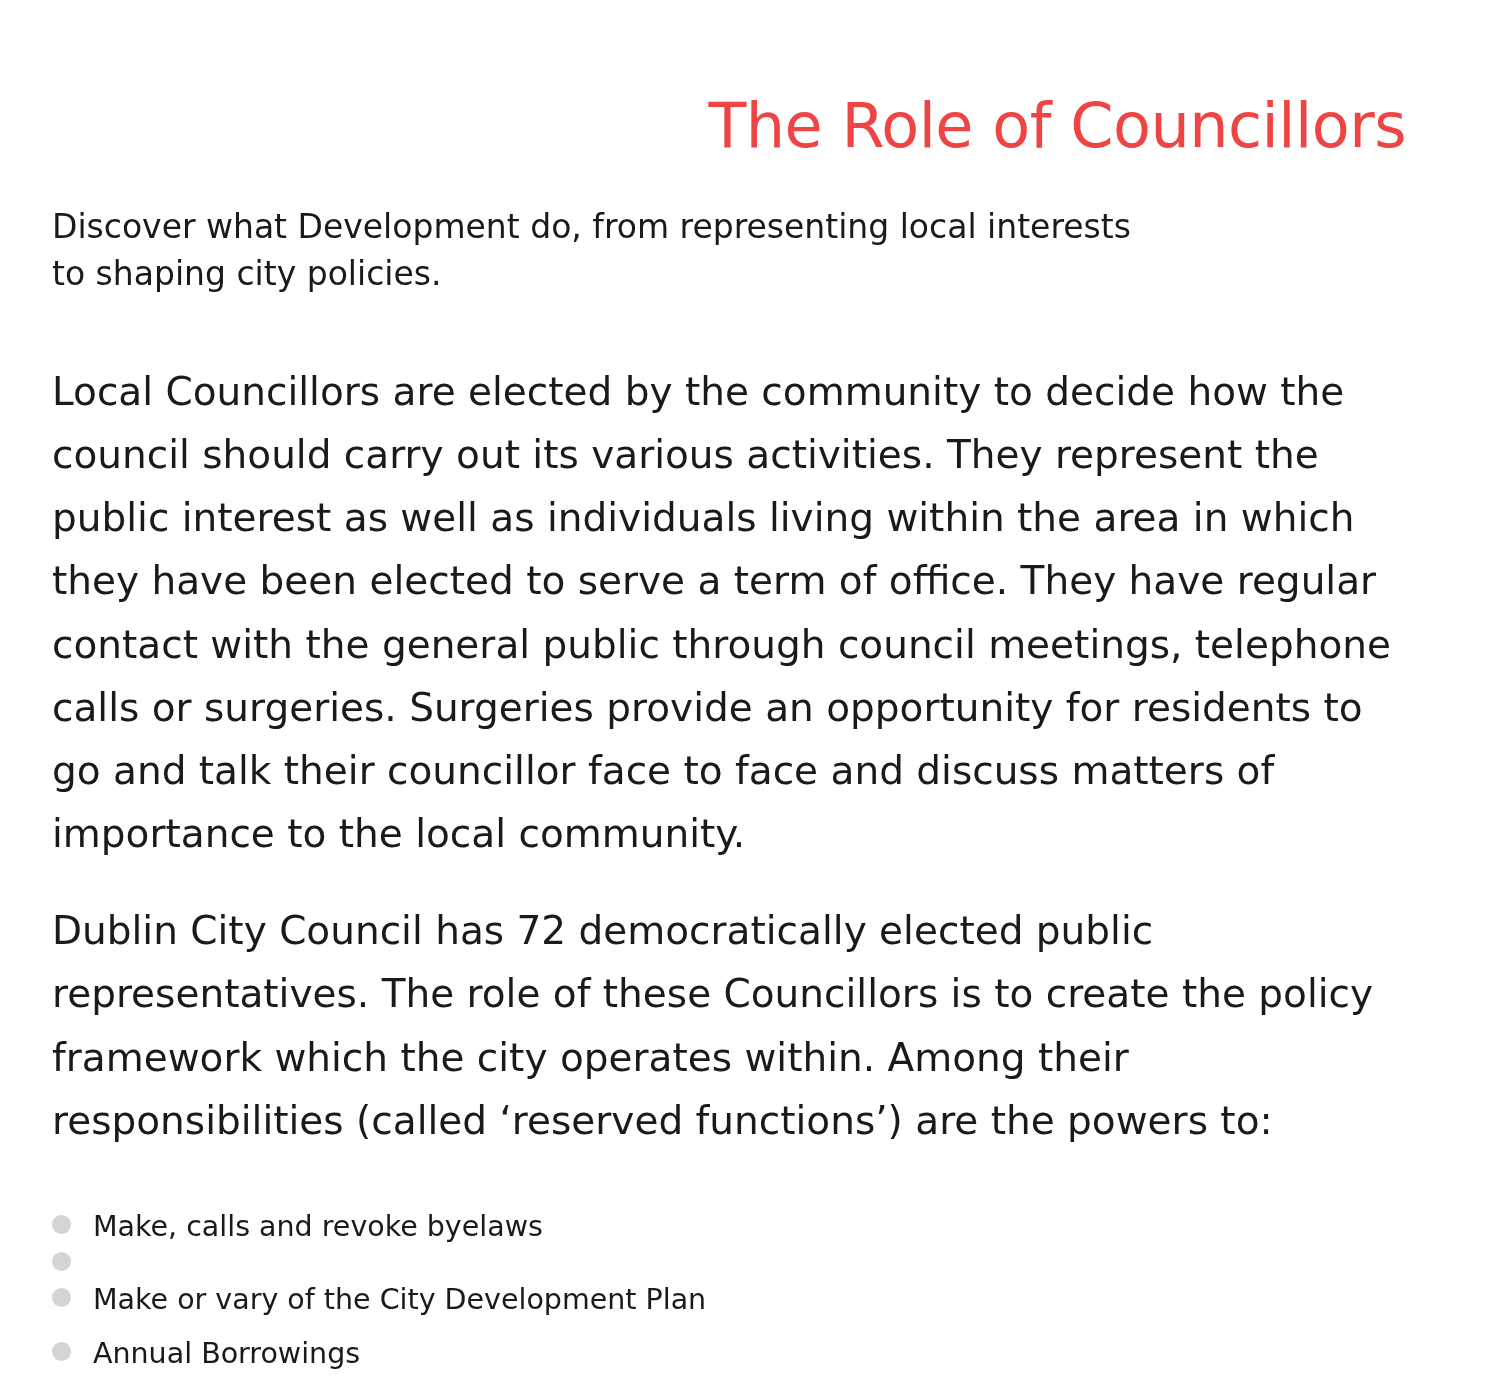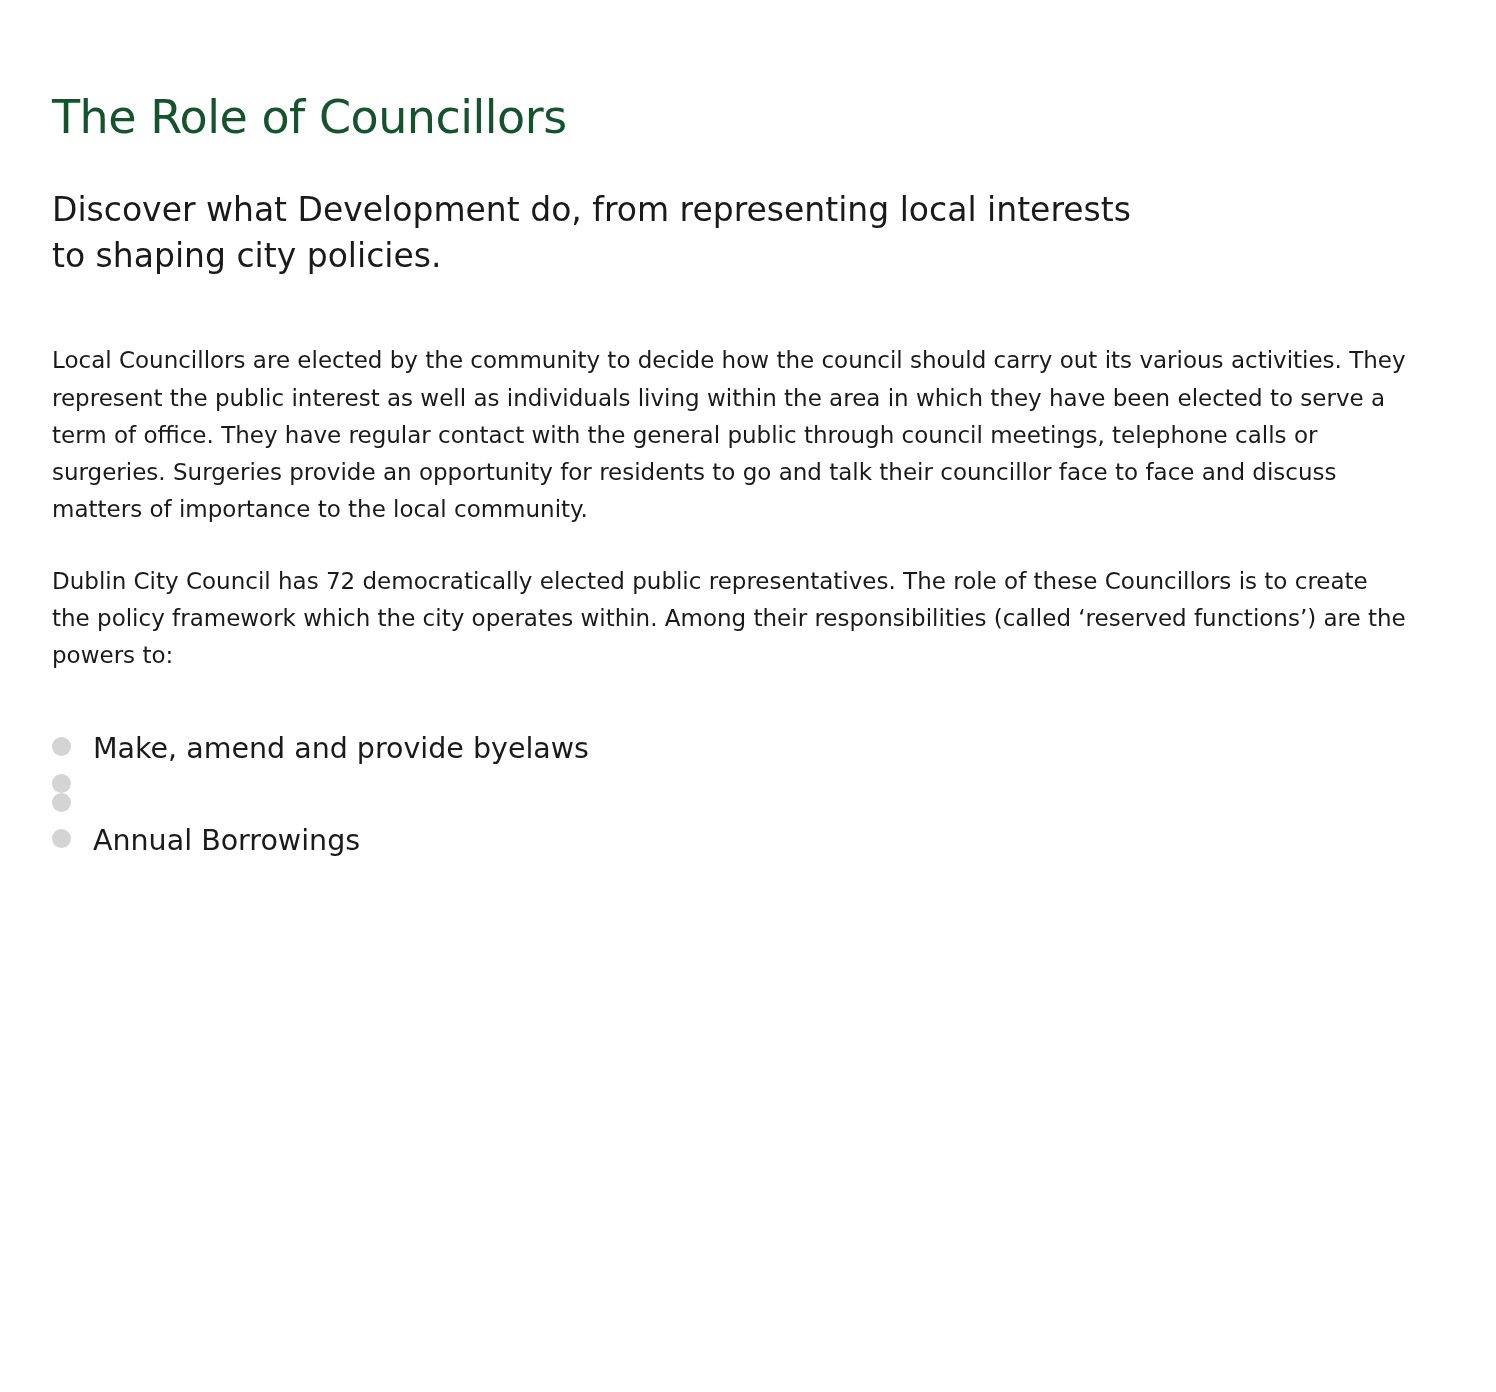--- a/index.html
+++ b/index.html
@@ -12,37 +12,38 @@
     height: 1392px;
     font-family: "DejaVu Sans", sans-serif;
     color: #1a1a1a;
     overflow: hidden;
   }
   .page {
     padding: 92px 90px 0 52px;
     box-sizing: border-box;
   }
   .page-title {
-    font-size: 46px;
+    font-size: 62px;
     font-weight: 400;
     line-height: 1.1;
     letter-spacing: -0.5px;
     margin: 0 0 44px 0;
-    color: #14532d;
+    color: #ef4444;
+    text-align: right;
   }
   .lede {
     font-size: 33px;
     line-height: 1.42;
     font-weight: 400;
     color: #1a1a1a;
     margin: 0 0 62px 0;
     max-width: 1120px;
   }
   .body-par {
-    font-size: 23px;
+    font-size: 39px;
     line-height: 1.62;
     color: #1a1a1a;
     margin: 4px 0 34px 0;
     max-width: 1360px;
   }
   .bullet-list {
     list-style: none;
     margin: 48px 0 0 0;
     padding: 0;
   }
@@ -73,27 +74,28 @@
 
   <p class="lede">Discover what Development do, from representing local interests to shaping city policies.</p>
 
   <p class="body-par">Local Councillors are elected by the community to decide how the council should carry out its various activities. They represent the public interest as well as individuals living within the area in which they have been elected to serve a term of office. They have regular contact with the general public through council meetings, telephone calls or surgeries. Surgeries provide an opportunity for residents to go and talk their councillor face to face and discuss matters of importance to the local community.</p>
 
   <p class="body-par">Dublin City Council has 72 democratically elected public representatives. The role of these Councillors is to create the policy framework which the city operates within. Among their responsibilities (called ‘reserved functions’) are the powers to:</p>
 
   <ul class="bullet-list">
     <li class="bullet-item">
       <span class="bullet-dot"></span>
-      <span>Make, amend and provide byelaws</span>
+      <span>Make, calls and revoke byelaws</span>
     </li>
     <li class="bullet-item">
       <span class="bullet-dot"></span>
     </li>
     <li class="bullet-item">
       <span class="bullet-dot"></span>
+      <span>Make or vary of the City Development Plan</span>
     </li>
     <li class="bullet-item">
       <span class="bullet-dot"></span>
       <span>Annual Borrowings</span>
     </li>
   </ul>
 
 </div>
 
 </body></html>

